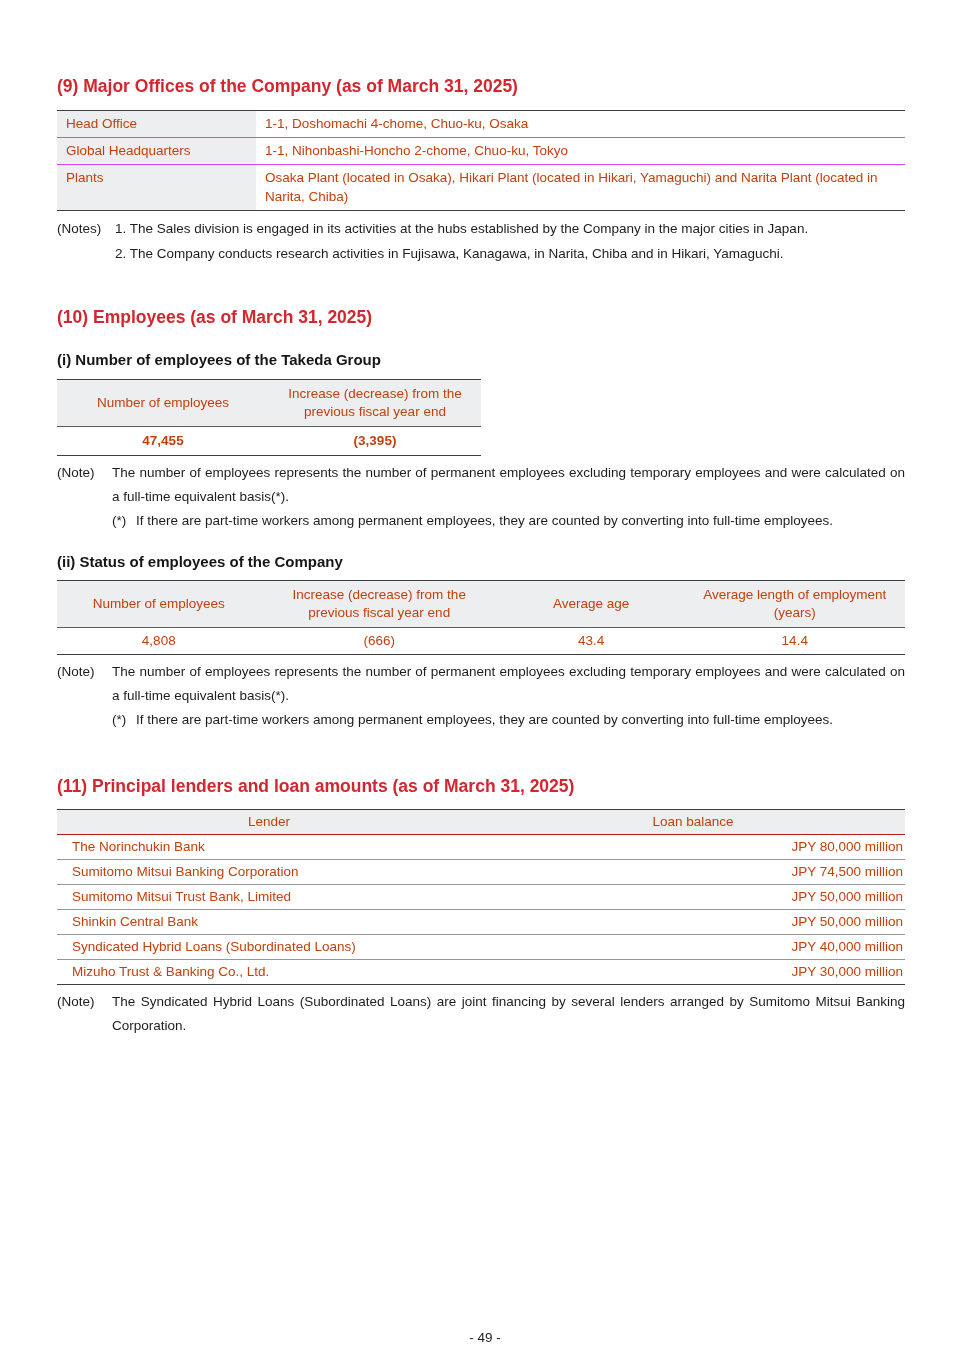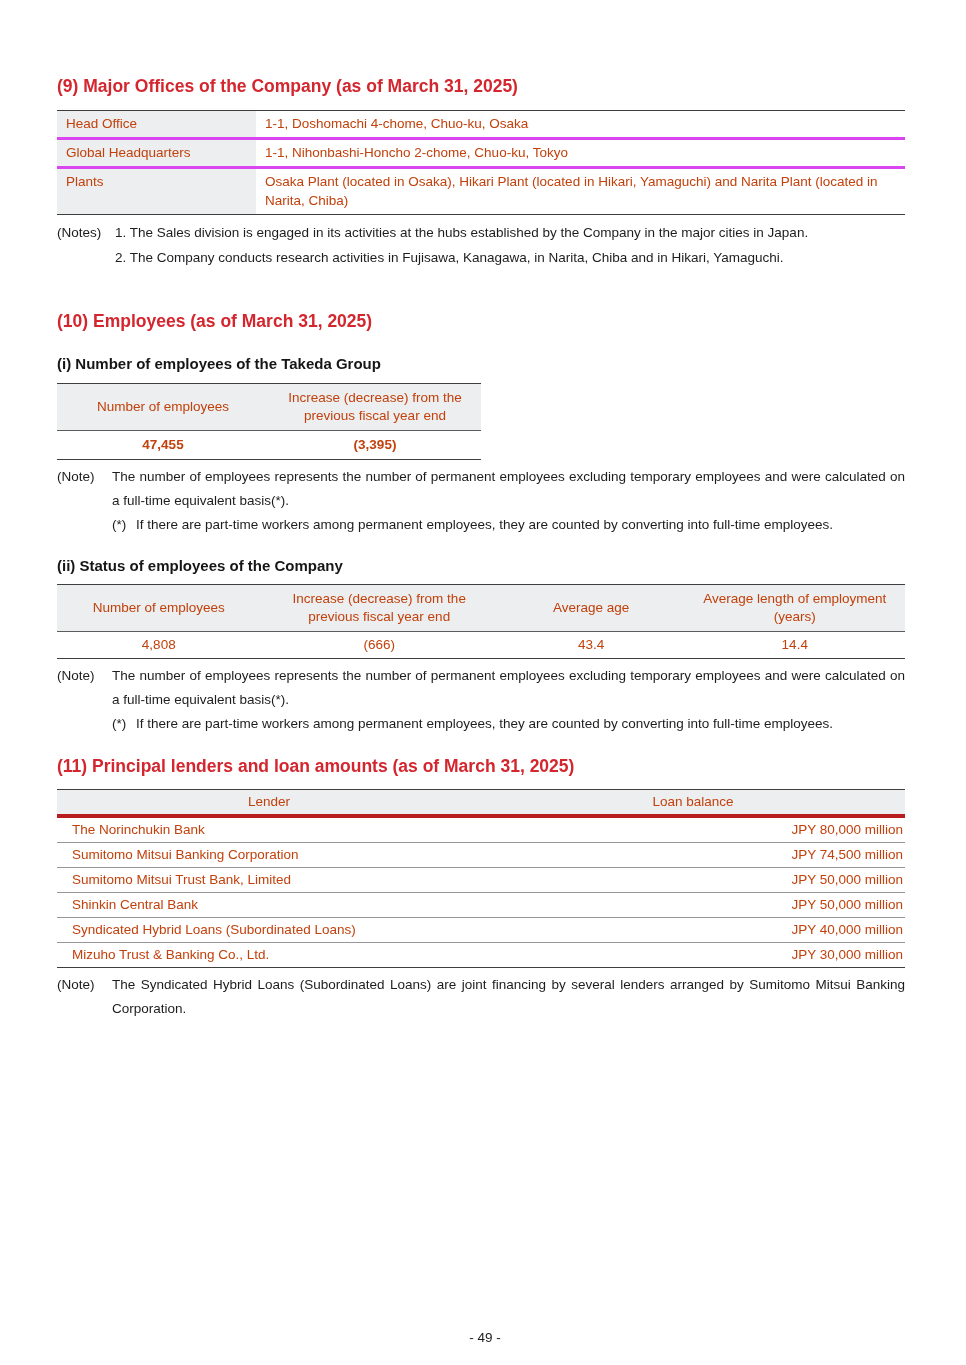--- a/index.html
+++ b/index.html
@@ -15,21 +15,21 @@
   
   .sec-heading { font-size:17.5px; font-weight:700; color:#d4262e; line-height:21px; }
   .sub-heading { font-size:15px; font-weight:700; color:#161616; line-height:18px; }
 
   
   table { border-collapse:collapse; font-size:13.5px; color:#c2410c; }
 
   
   .office-table { width:100%; border-top:1.5px solid #3e3e3e; border-bottom:1.5px solid #3e3e3e; margin-top:13px; }
   .office-table td { padding:3px 9px 4px 9px; vertical-align:top; line-height:19px; }
-  .office-table tr + tr td { border-top:3px solid #d946ef; }
+  .office-table tr + tr td { border-top:1px solid #d946ef; }
   .office-table .lbl { width:199px; background:#eceef0; }
 
   
   .notes-block { display:flex; font-size:13.5px; line-height:25px; margin-top:5px; }
   .notes-label { flex:none; width:58px; }
   .note-block { display:flex; font-size:13.5px; line-height:24px; margin-top:5px; }
   .note-label { flex:none; width:55px; }
   .note-col { flex:1; }
   .note-text { text-align:justify; }
   .star-block { display:flex; }
@@ -44,31 +44,31 @@
 
   
   .status-table { width:100%; border-top:1.5px solid #3e3e3e; border-bottom:1.5px solid #3e3e3e; margin-top:9px; }
   .status-table th { font-weight:400; background:#eceef0; text-align:center; padding:5px 12px; line-height:18px; border-bottom:1px solid #5c5c5c; }
   .status-table td { text-align:center; padding:4px 8px; line-height:18px; }
   .status-table .c1 { width:24%; } .status-table .c2 { width:28%; }
   .status-table .c3 { width:22%; } .status-table .c4 { width:26%; }
 
   
   .lenders-table { width:100%; border-top:1.5px solid #3e3e3e; border-bottom:1.5px solid #3e3e3e; margin-top:12px; }
-  .lenders-table th { font-weight:400; background:#eceef0; text-align:center; padding:3px 6px; line-height:18px; border-bottom:4px solid #b91c1c; }
+  .lenders-table th { font-weight:400; background:#eceef0; text-align:center; padding:3px 6px; line-height:18px; border-bottom:1px solid #b91c1c; }
   .lenders-table td { padding:3px 2px; line-height:18px; }
   .lenders-table tr + tr td { border-top:1px solid #979797; }
   .lenders-table .name { padding-left:15px; width:50%; }
   .lenders-table .bal { text-align:right; padding-right:2px; }
 
   
   #heading-10 { margin-top:41px; }
   #sub-i { margin-top:23px; }
   #sub-ii { margin-top:20px; }
-  #heading-11 { margin-top:20px; }
+  #heading-11 { margin-top:44px; }
 
   .page-number { position:absolute; left:4px; right:0; bottom:20px; text-align:center; font-size:13.5px; color:#1d1d1f; }
 </style>
 </head>
 <body>
 
 <div class="page">
 
   <div class="sec-heading" id="heading-9">(9) Major Offices of the Company (as of March 31, 2025)</div>
 

